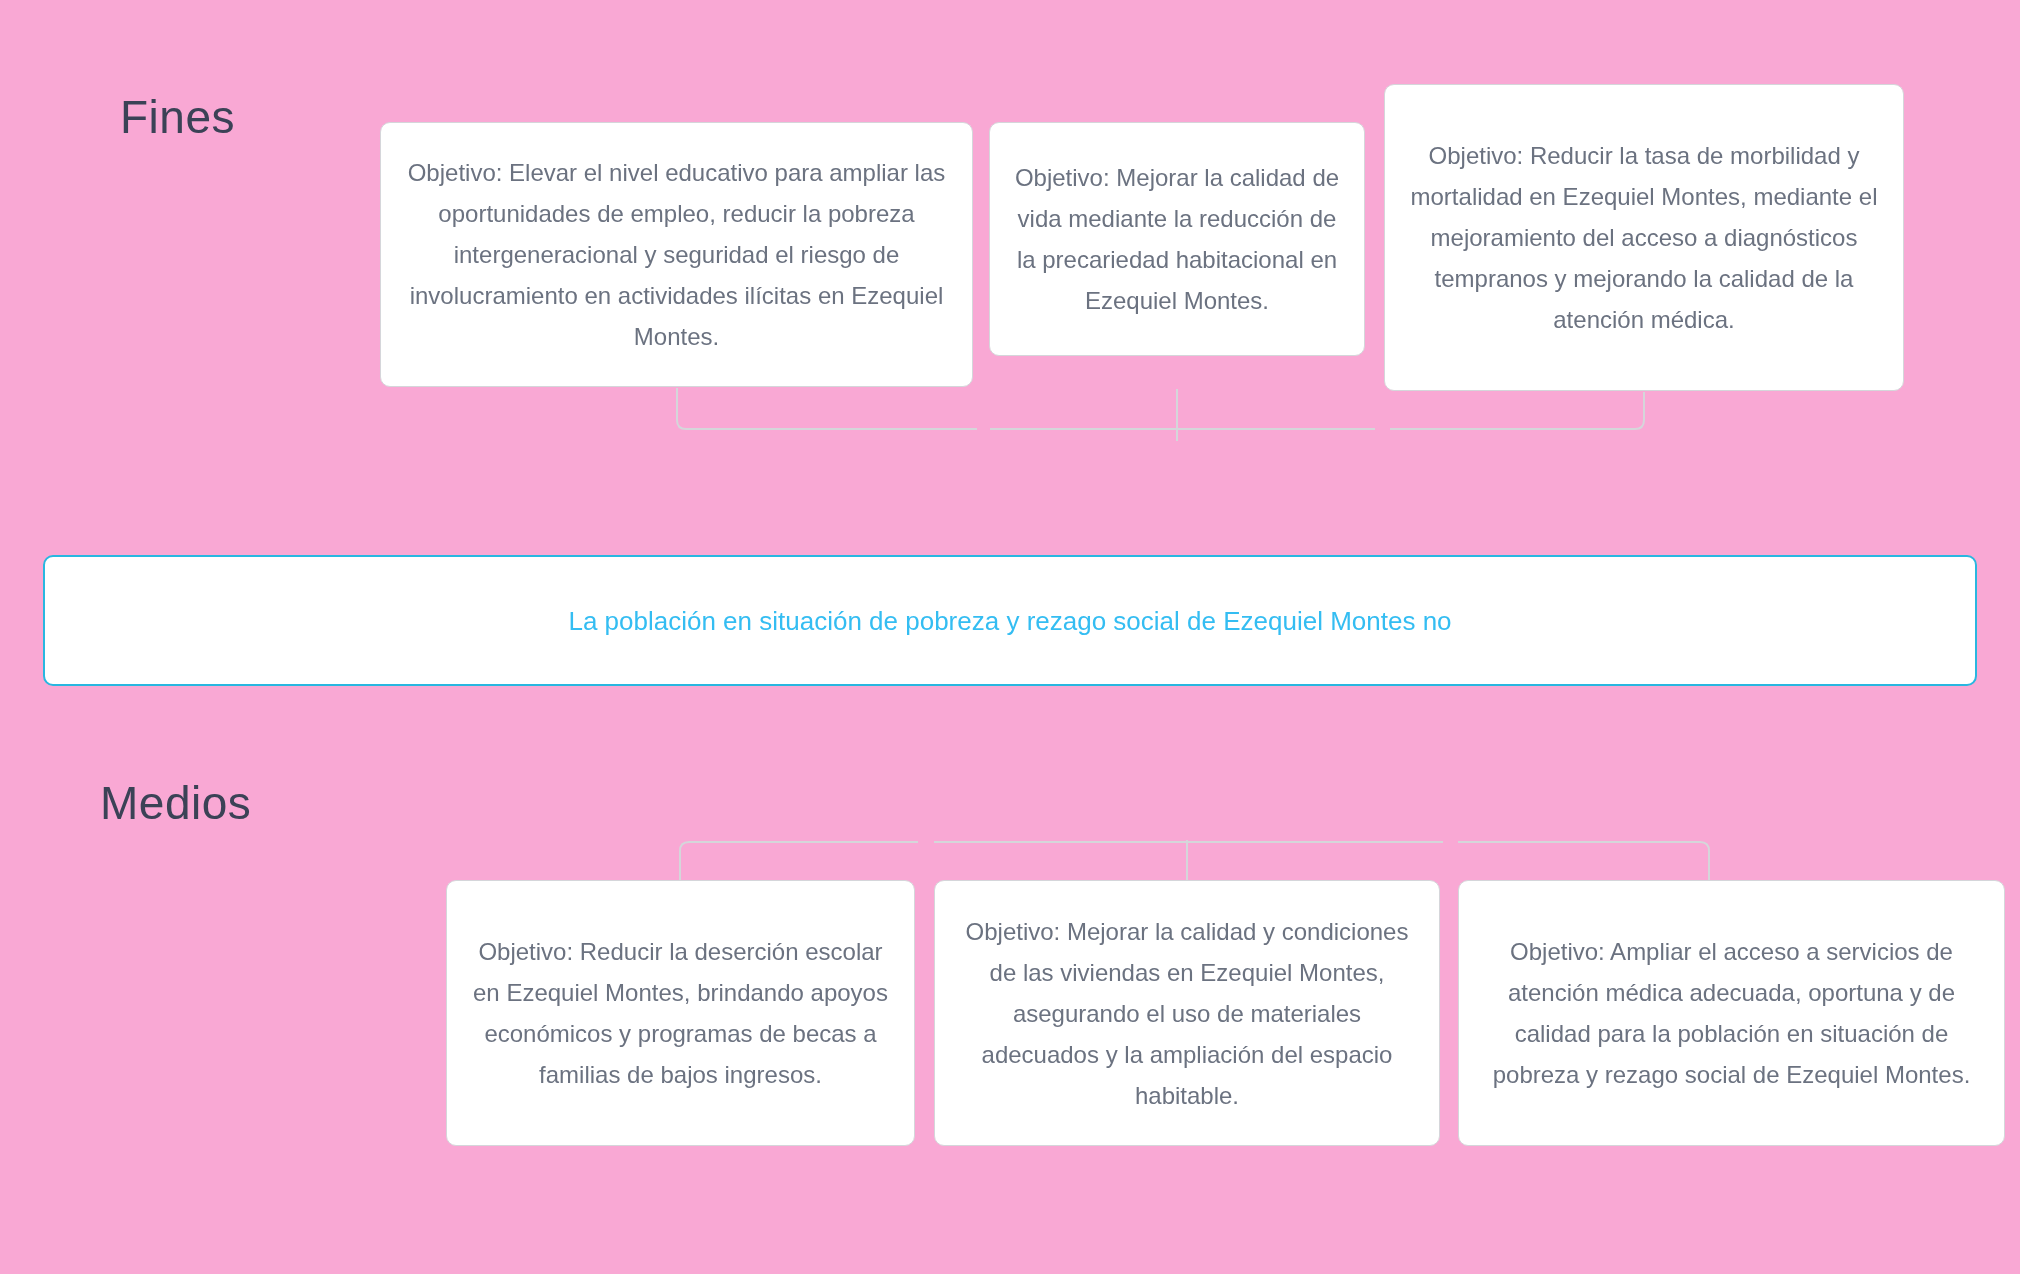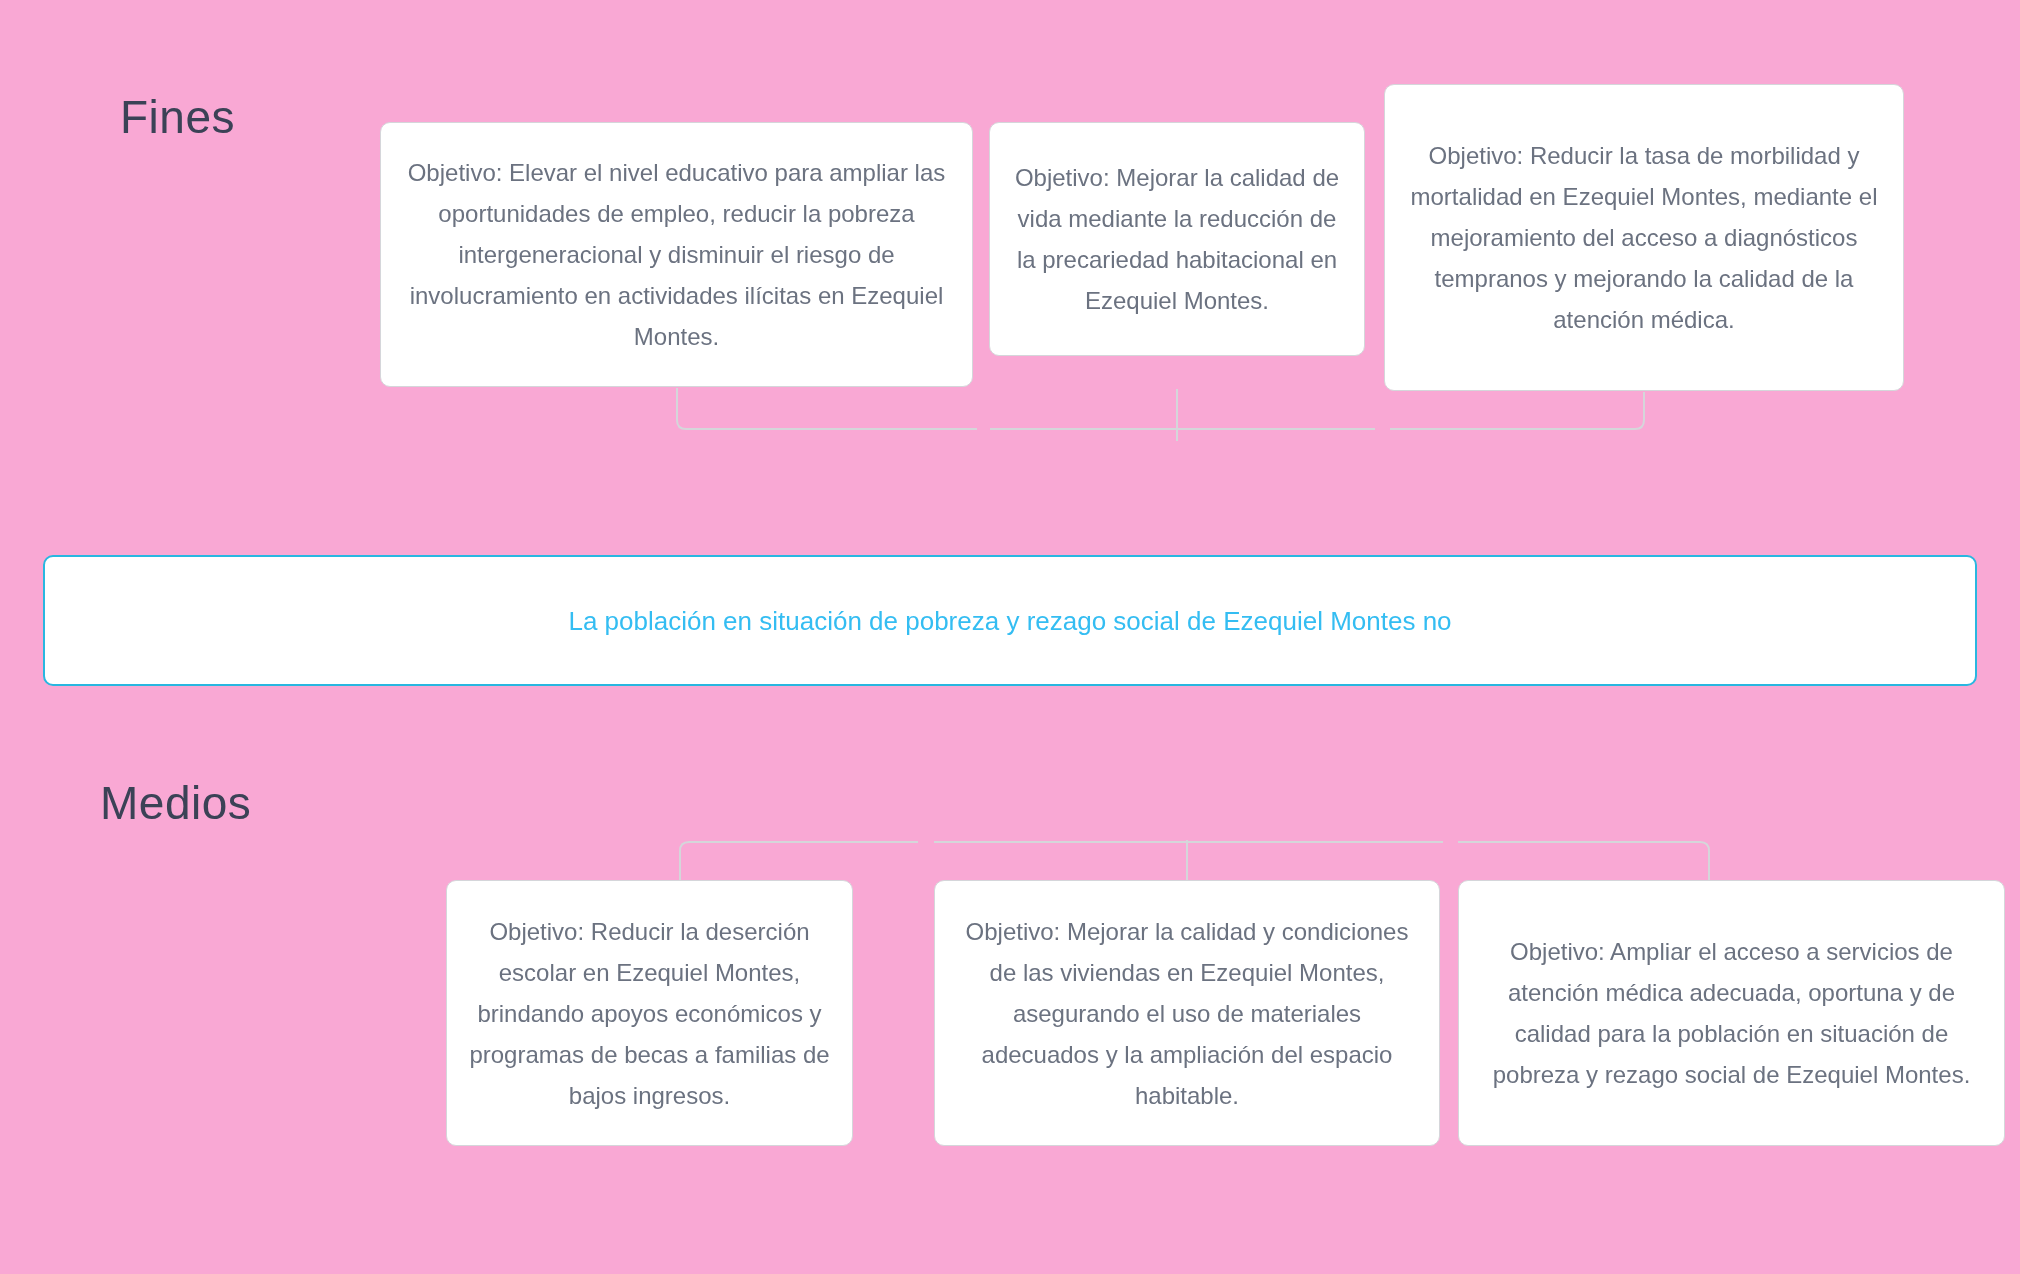--- a/index.html
+++ b/index.html
@@ -36,21 +36,21 @@
     line-height: 41px;
     text-align: center;
     display: flex;
     align-items: center;
     justify-content: center;
     padding: 8px 22px;
   }
   #node-fines-1  { left: 380px;  top: 122px; width: 593px; height: 265px; }
   #node-fines-2  { left: 989px;  top: 122px; width: 376px; height: 234px; }
   #node-fines-3  { left: 1384px; top: 84px;  width: 520px; height: 307px; }
-  #node-medios-1 { left: 446px;  top: 880px; width: 407px; height: 266px; }
+  #node-medios-1 { left: 446px;  top: 880px; width: 469px; height: 266px; }
   #node-medios-2 { left: 934px;  top: 880px; width: 506px; height: 266px; }
   #node-medios-3 { left: 1458px; top: 880px; width: 547px; height: 266px; }
 
   .problem-node {
     position: absolute;
     left: 43px;
     top: 555px;
     width: 1934px;
     height: 131px;
     box-sizing: border-box;
@@ -94,21 +94,21 @@
     <path d="M 680 880 L 680 851 Q 680 842 689 842 L 918 842"></path>
     <path d="M 934 842 L 1443 842"></path>
     <path d="M 1458 842 L 1700 842 Q 1709 842 1709 851 L 1709 880"></path>
     <path d="M 1187 840 L 1187 880"></path>
   </svg>
 
   <div id="label-fines" class="section-label">Fines</div>
   <div id="label-medios" class="section-label">Medios</div>
 
   <div id="node-fines-1" class="objective-node">
-    <span>Objetivo: Elevar el nivel educativo para ampliar las oportunidades de empleo, reducir la pobreza intergeneracional y disminuir el riesgo de involucramiento en actividades ilícitas en Ezequiel Montes.</span>
+    <span>Objetivo: Elevar el nivel educativo para ampliar las oportunidades de empleo, reducir la pobreza intergeneracional y seguridad el riesgo de involucramiento en actividades ilícitas en Ezequiel Montes.</span>
   </div>
   <div id="node-fines-2" class="objective-node">
     <span>Objetivo: Mejorar la calidad de vida mediante la reducción de la precariedad habitacional en Ezequiel Montes.</span>
   </div>
   <div id="node-fines-3" class="objective-node">
     <span>Objetivo: Reducir la tasa de morbilidad y mortalidad en Ezequiel Montes, mediante el mejoramiento del acceso a diagnósticos tempranos y mejorando la calidad de la atención médica.</span>
   </div>
 
   <div class="problem-node">
     <div>La población en situación de pobreza y rezago social de Ezequiel Montes no</div>

